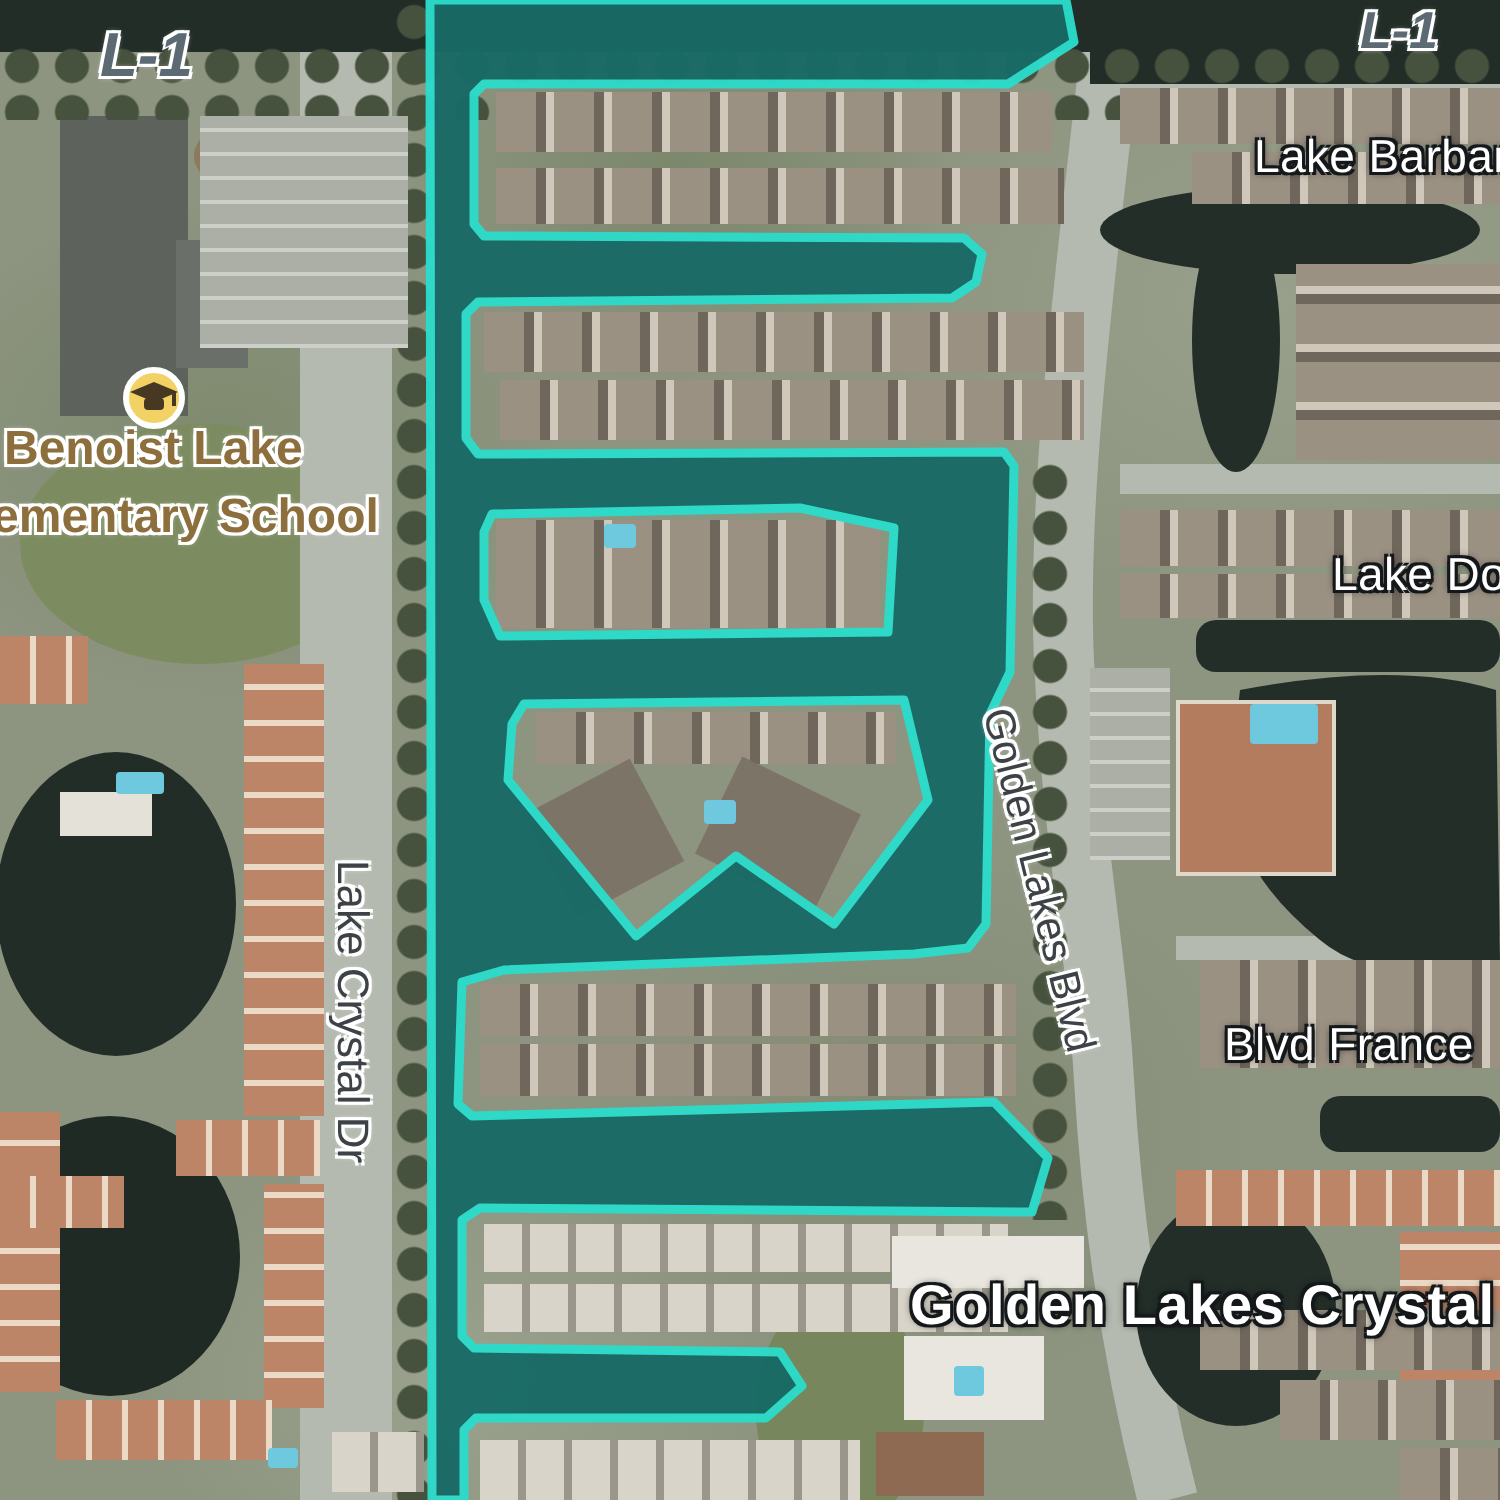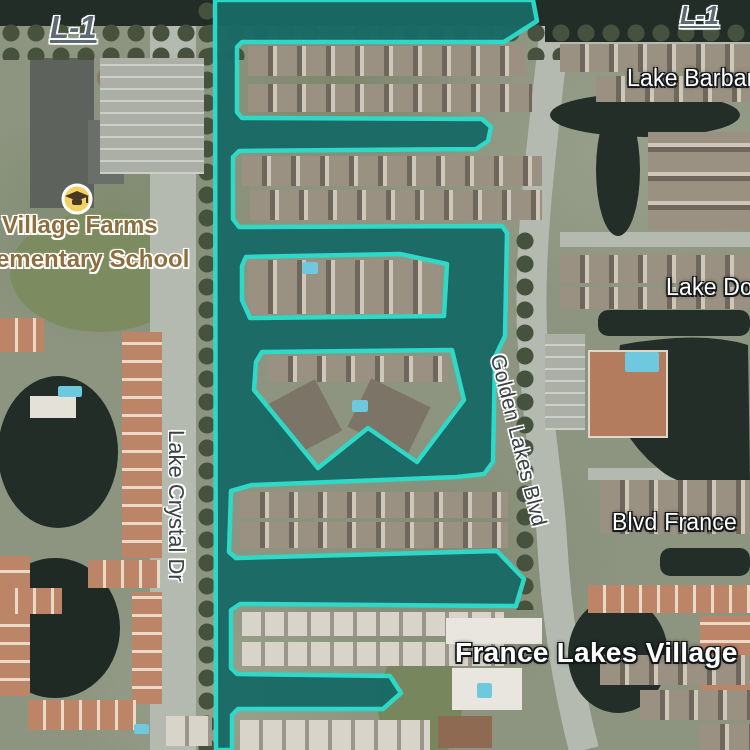--- a/index.html
+++ b/index.html
@@ -22,21 +22,21 @@
   .condov{background:repeating-linear-gradient(0deg,#9a9183 0 20px,#6f675c 20px 25px,#cfc8ba 25px 29px);}
   .wrow{background:repeating-linear-gradient(90deg,#d8d4c9 0 19px,#9a968c 19px 23px);}
   .blk{background:#7d7468;}
   .pk{background-color:#abafa5;background-image:repeating-linear-gradient(0deg,rgba(255,255,255,.4) 0 2px,rgba(0,0,0,0) 2px 12px);}
   .trees{background-image:radial-gradient(circle 9px at 11px 11px,#46523d 0 8px,rgba(0,0,0,0) 9px);background-size:25px 23px;}
   .pool{background:#6fc9de;border-radius:2px;}
   
   .lbl{position:absolute;white-space:nowrap;line-height:1.05;}
   .halo-w{text-shadow:-1.5px -1.5px 0 #fff,1.5px -1.5px 0 #fff,-1.5px 1.5px 0 #fff,1.5px 1.5px 0 #fff,0 0 3px #fff;}
   .halo-b{text-shadow:-1.5px -1.5px 0 #14181a,1.5px -1.5px 0 #14181a,-1.5px 1.5px 0 #14181a,1.5px 1.5px 0 #14181a,0 0 4px #000;}
-  .l1{font-size:31px;font-style:italic;font-weight:600;color:#5b6a73;text-decoration:underline;}
+  .l1{font-size:31px;font-style:italic;font-weight:600;color:#5b6a73;}
   .school-lbl{font-size:24px;font-weight:700;color:#8d6f3e;}
   .water-lbl{font-size:23px;font-weight:500;color:#ffffff;letter-spacing:.2px;}
   .area-lbl{font-size:28px;font-weight:700;color:#ffffff;letter-spacing:.3px;}
   .road-lbl{font-size:21px;font-weight:500;color:#3c4245;}
   .rot90{transform:rotate(90deg);transform-origin:0 0;}
   .rot76{transform:rotate(76deg);transform-origin:0 0;}
   svg.layer{position:absolute;left:0;top:0;}
 </style>
 </head>
 <body>
@@ -148,24 +148,24 @@
 
   <svg class="layer" width="750" height="750" style="pointer-events:none;">
     <g>
       <circle cx="77" cy="199" r="14" fill="#f2d264" stroke="#ffffff" stroke-width="3"></circle>
       <polygon points="77,191 89,196 77,201 65,196" fill="#473822"></polygon>
       <rect x="72" y="199" width="10" height="6" rx="2" fill="#473822"></rect>
       <rect x="86" y="196" width="2" height="7" fill="#473822"></rect>
     </g>
   </svg>
 
-  <span class="lbl school-lbl halo-w" style="left:2px;top:212px;">Village Farms</span>
+  <span class="lbl school-lbl halo-w" style="left:2px;top:212px;">Benoist Lake</span>
   <span class="lbl school-lbl halo-w" style="left:-4px;top:246px;">ementary School</span>
 
   <span class="lbl water-lbl halo-b" style="left:627px;top:66px;">Lake Barbara</span>
   <span class="lbl water-lbl halo-b" style="left:666px;top:275px;">Lake Do</span>
   <span class="lbl water-lbl halo-b" style="left:612px;top:510px;">Blvd France</span>
-  <span class="lbl area-lbl halo-b" style="left:455px;top:638px;">France Lakes Village</span>
+  <span class="lbl area-lbl halo-b" style="left:455px;top:638px;">Golden Lakes Crystal</span>
 
   <span class="lbl road-lbl halo-w rot90" style="left:188px;top:430px;font-size:22px;">Lake Crystal Dr</span>
   <span class="lbl road-lbl halo-w rot76" style="left:508px;top:352px;">Golden Lakes Blvd</span>
 
 </div>
 
 </body></html>

